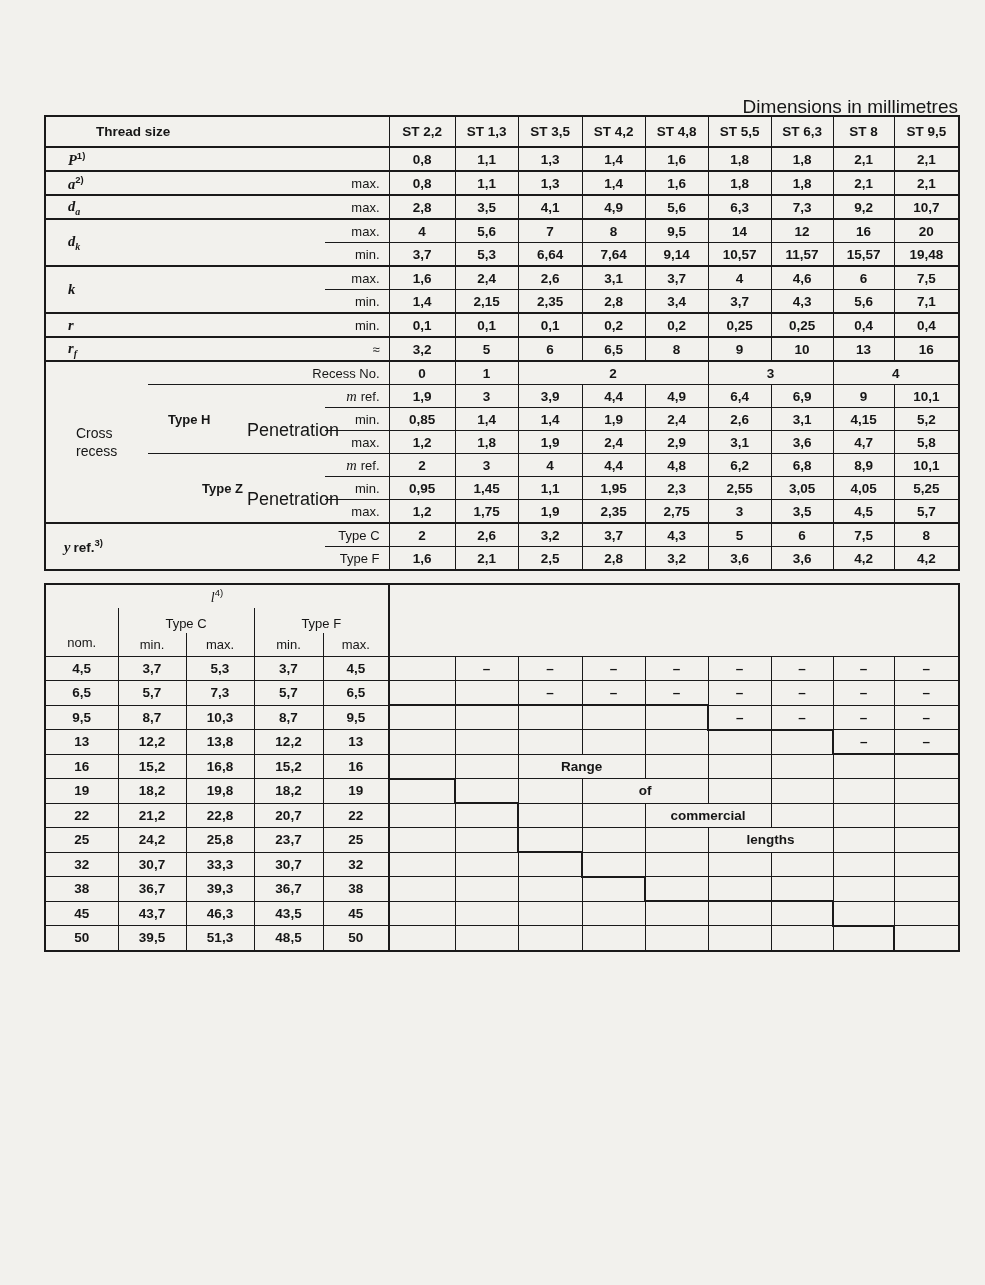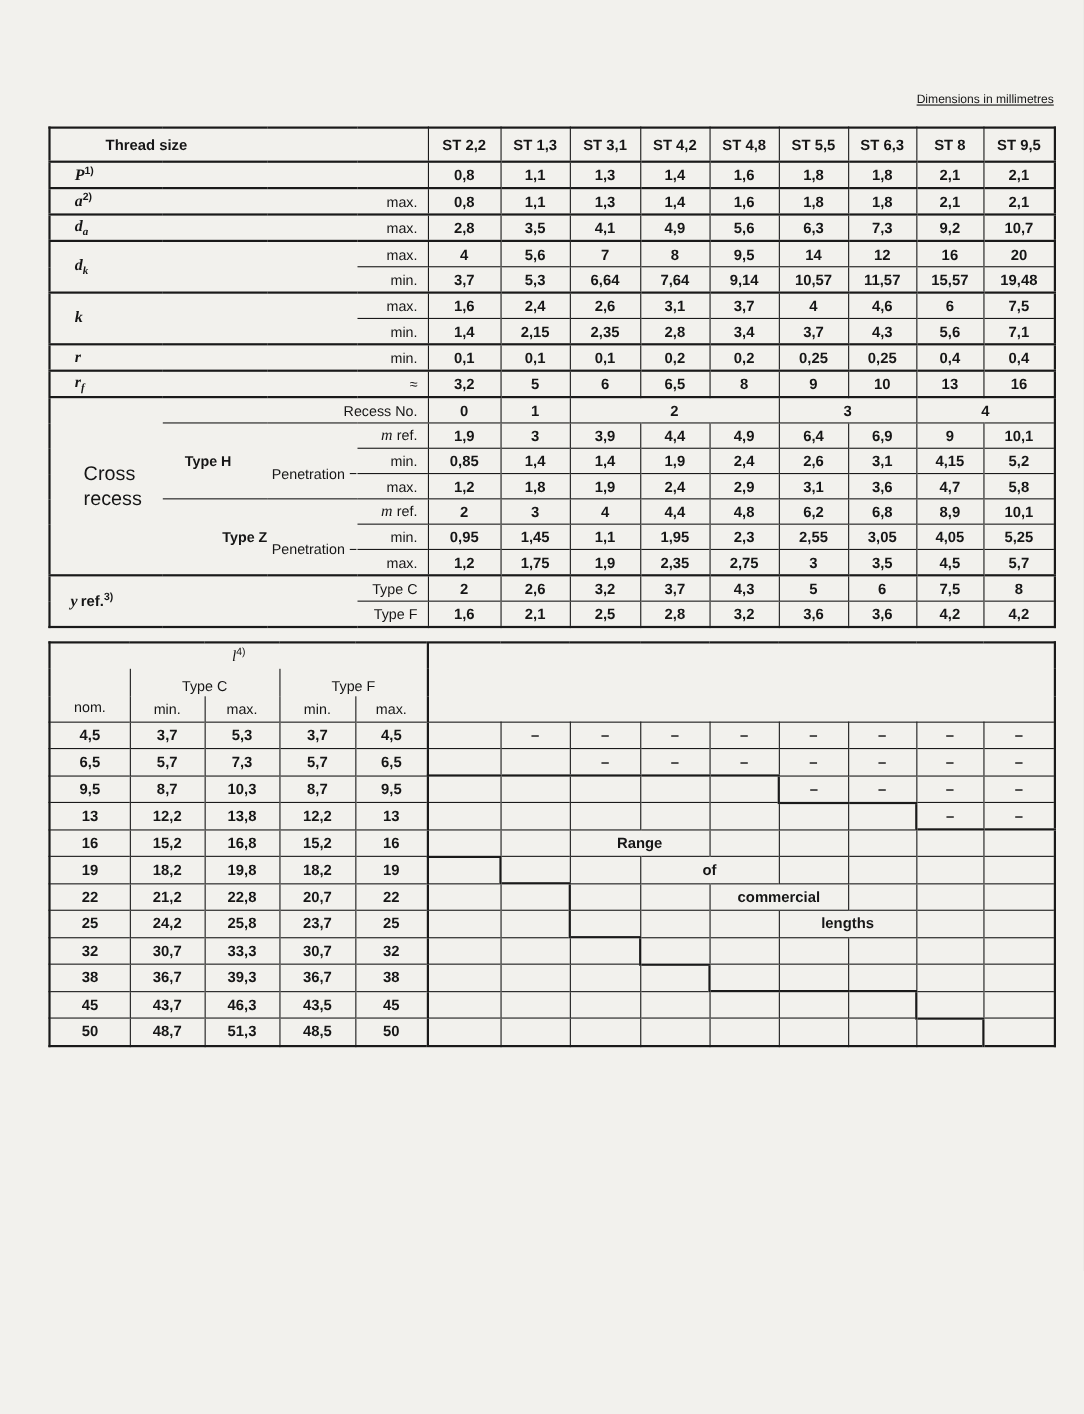--- a/index.html
+++ b/index.html
@@ -1,18 +1,18 @@
 <!DOCTYPE html>
 <html><head>
 <meta charset="utf-8">
 <style>
   html,body{margin:0;padding:0;background:#e7e6e2;}
   .page{position:relative;width:985px;height:1285px;background:#f2f1ed;
         font-family:"Liberation Sans",sans-serif;color:#161616;overflow:hidden;}
-  .note{position:absolute;top:85px;right:27px;font-size:11px;font-weight:400;text-decoration:underline;}
+  .note{position:absolute;top:96px;right:27px;font-size:19px;font-weight:400;}
 
   table{border-collapse:collapse;table-layout:fixed;}
   #t1{position:absolute;left:44px;top:115px;width:914px;
       border:2.2px solid #1a1a1a;border-bottom:2.6px solid #1a1a1a;}
   #t2{position:absolute;left:44px;top:583px;width:914px;border:2.6px solid #1a1a1a;}
 
   td{padding:0;height:22px;font-size:13.5px;vertical-align:middle;}
   
   td.d{border-left:1.4px solid #1a1a1a;text-align:center;font-weight:700;}
   tr.hdr td{border-bottom:2.6px solid #1a1a1a;height:29px;}
@@ -22,23 +22,23 @@
   td.lt1{border-top:1.3px solid #1a1a1a;text-align:right;}
 
   
   td.lab{padding-left:22px;font-weight:700;}
   td.ts{padding-left:50px;font-weight:700;}
   td.q{text-align:right;padding-right:9px;font-weight:400;font-size:13px;}
   td.rl{border-bottom:1.3px solid #1a1a1a;}
   .sym{font-family:"Liberation Serif",serif;font-style:italic;font-size:14.5px;}
   sub{font-family:"Liberation Serif",serif;font-style:italic;font-size:10px;}
   sup{font-size:9.5px;}
-  td.cross{padding-left:30px;font-size:18px;line-height:1.3;font-weight:400;}
+  td.cross{padding-left:30px;font-size:14px;line-height:1.3;font-weight:400;}
   td.tlab{padding-left:20px;font-size:13px;font-weight:700;}
-  td.pencell{font-size:13px;font-weight:400;}
+  td.pencell{font-size:18px;font-weight:400;}
   .pen{display:flex;align-items:center;padding-left:4px;}
   .pen span{white-space:nowrap;}
   .pen::after{content:"";flex:1 1 8px;border-top:1.4px solid #1a1a1a;margin:0 1px 0 4px;}
   .mr{margin-left:4px;}
   .yr{margin-left:3px;}
   td.ylab{padding-left:18px;}
 
   
   #t2 td{height:23px;}
   tr.lr td{border-top:1.3px solid #1a1a1a;}
@@ -80,21 +80,21 @@
         <col style="width:63px">
         <col style="width:62px">
         <col style="width:61px">
         <col style="width:65px">
     </colgroup>
     <tbody>
         <tr class="hdr">
       <td class="lab ts" colspan="4">Thread size</td>
     <td class="d">ST 2,2</td>
           <td class="d">ST 1,3</td>
-          <td class="d">ST 3,1</td>
+          <td class="d">ST 3,5</td>
           <td class="d">ST 4,2</td>
           <td class="d">ST 4,8</td>
           <td class="d">ST 5,5</td>
           <td class="d">ST 6,3</td>
           <td class="d">ST 8</td>
           <td class="d">ST 9,5</td>
         </tr>
     <tr>
       <td class="lab" colspan="4"><span class="sym">P</span><sup>1)</sup></td>
     <td class="d">0,8</td>
@@ -532,21 +532,21 @@
           <td class="g"></td>
           <td class="g"></td>
           <td class="g"></td>
           <td class="g"></td>
           <td class="g br"></td>
           <td class="g bb"></td>
           <td class="g"></td>
         </tr>
     <tr class="lr">
           <td class="nom">50</td>
-          <td class="lv">48,7</td>
+          <td class="lv">39,5</td>
           <td class="lv">51,3</td>
           <td class="lv">48,5</td>
           <td class="lv">50</td>
           <td class="g gf"></td>
           <td class="g"></td>
           <td class="g"></td>
           <td class="g"></td>
           <td class="g"></td>
           <td class="g"></td>
           <td class="g"></td>

